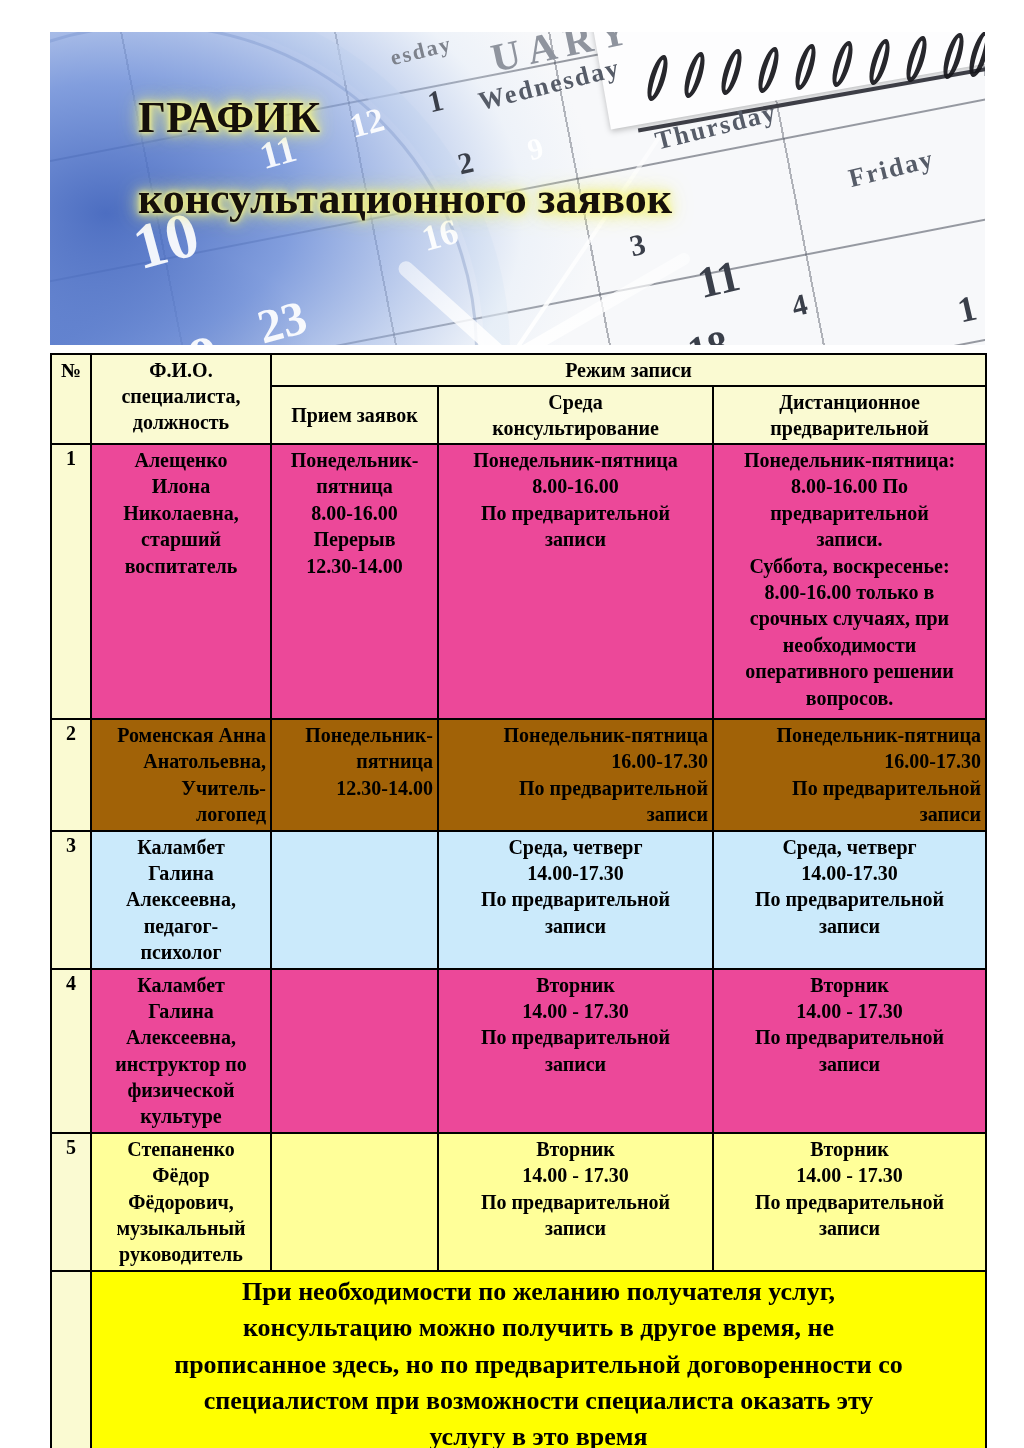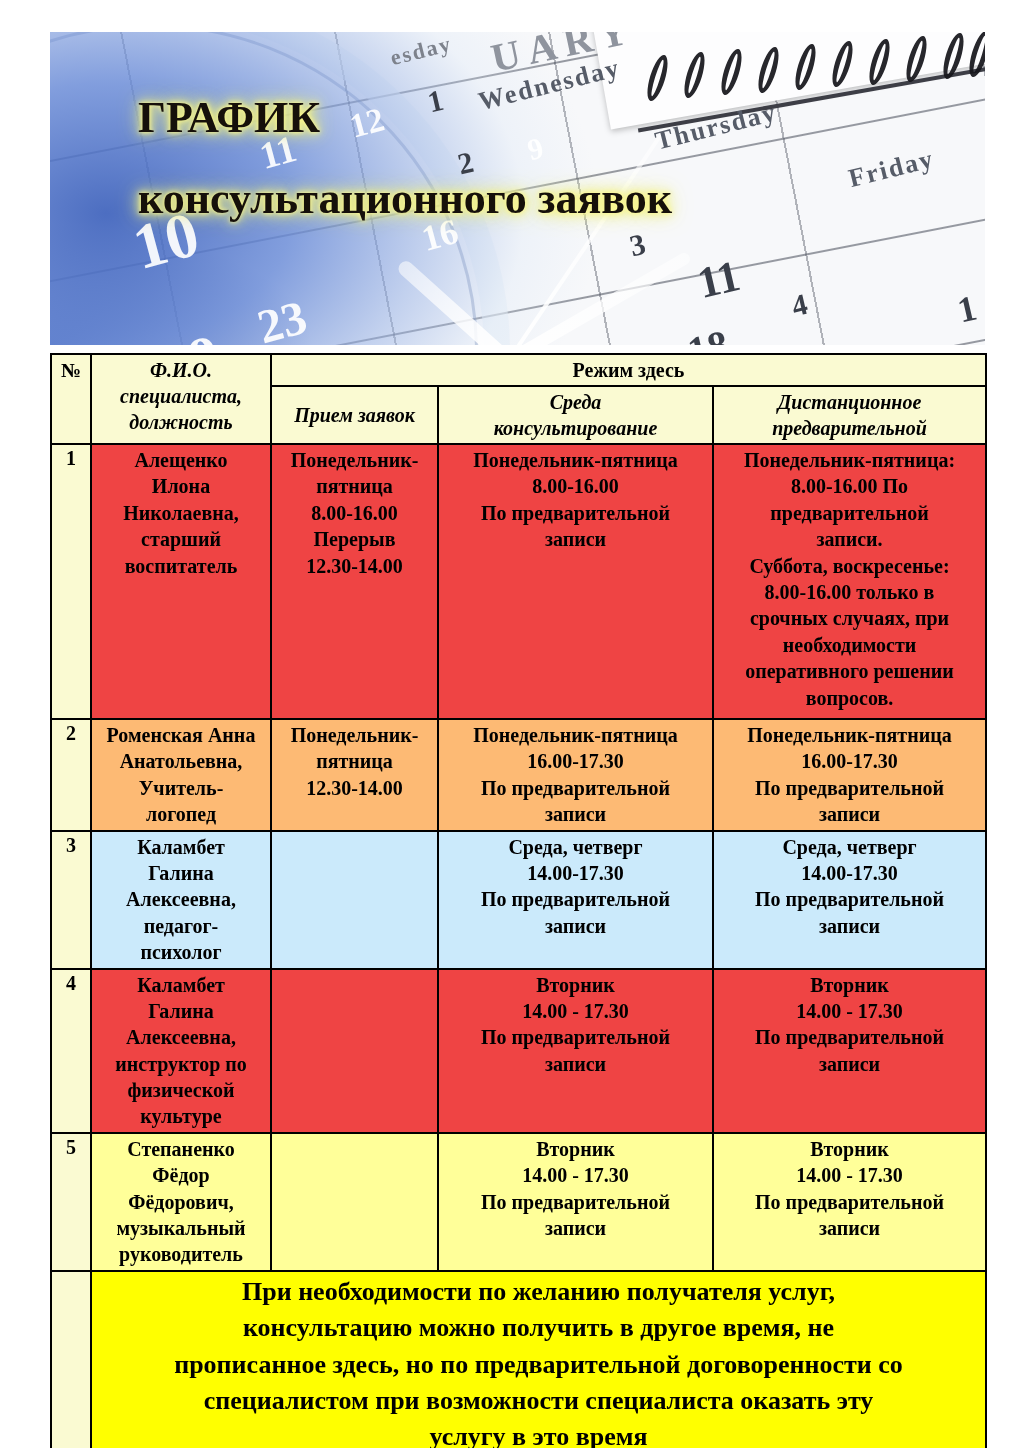--- a/index.html
+++ b/index.html
@@ -69,28 +69,28 @@
 
   
   table.sched {
     position:absolute; left:50px; top:353px; width:935px;
     border-collapse:collapse; table-layout:fixed;
   }
   table.sched td {
     border:2px solid #000; text-align:center; vertical-align:top;
     font-weight:bold; color:#000; padding:2px 4px;
   }
-  td.pre { white-space:pre-line;font-style:italic; }
+  td.pre { white-space:pre-line; }
   td.cream { background:#FAFAD2; }
   td.th { font-size:20px; line-height:1.3; }
   tr.h2 td { vertical-align:middle; }
   td.num { font-size:20px; }
   td.cell { font-size:20px; line-height:1.32; white-space:pre-line; }
-  tr.row-green td.cell { background:#ef4444;margin-left:17px; }
-  tr.row-pink  td.cell { background:#fdba74; }
+  tr.row-green td.cell { background:#ec4899;margin-left:17px; }
+  tr.row-pink  td.cell { background:#a16207;text-align:right; }
   tr.row-blue  td.cell { background:#CBEAFB; }
   tr.row-yellow td.cell { background:#FFFF99; }
   td.note {
     background:#FFFF00; font-size:26px; line-height:1.4;
     vertical-align:middle; white-space:pre-line;
   }
 </style>
 </head>
 <body>
 
@@ -155,21 +155,21 @@
         <col style="width:167px">
       <col style="width:275px">
         <col style="width:273px">
     </colgroup>
     <tbody>
         <tr class="h1" style="height:28px;">
       <td rowspan="2" class="cream th">№</td>
       <td rowspan="2" class="cream th pre">Ф.И.О.
 специалиста,
 должность</td>
-      <td colspan="3" class="cream th">Режим здесь</td>
+      <td colspan="3" class="cream th">Режим записи</td>
     </tr>
     <tr class="h2" style="height:57px;">
       <td class="cream th pre">Прием заявок</td>
       <td class="cream th pre">Среда
 консультирование</td>
       <td class="cream th pre">Дистанционное
 предварительной</td>
     </tr>
 
     <tr class="row-green" style="height:275px;">

